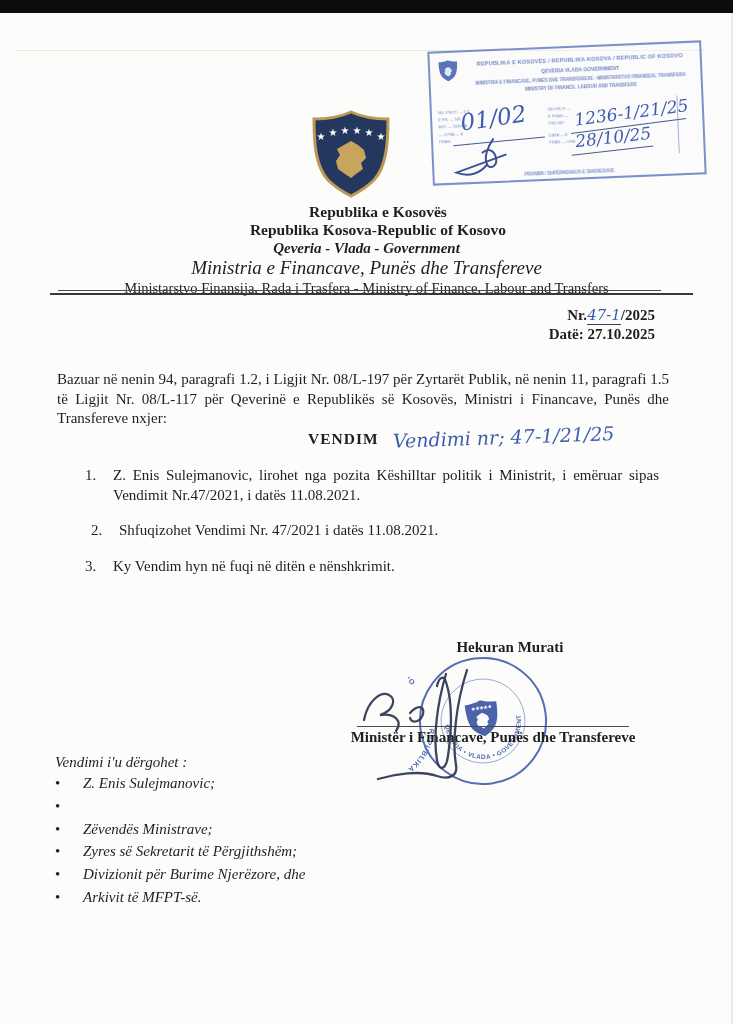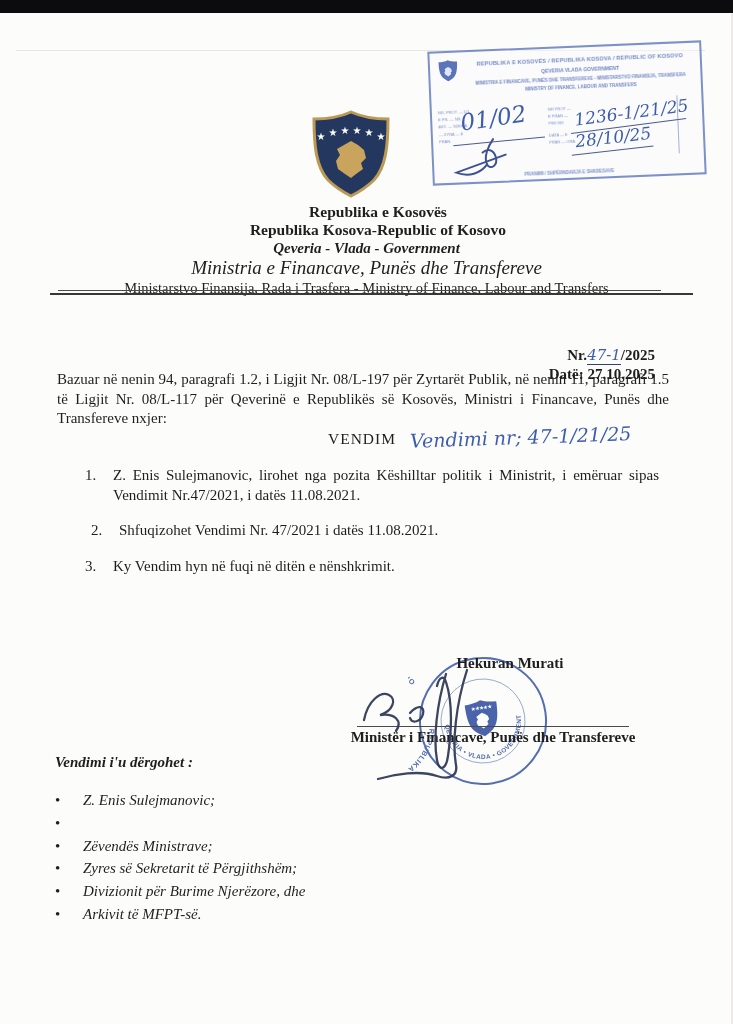--- a/index.html
+++ b/index.html
@@ -50,47 +50,47 @@
   .header-block{position:absolute;top:203px;left:0;right:0;text-align:center;line-height:1.18;}
   .header-block .h1,.header-block .h2{font-size:15.5px;font-weight:bold;margin-left:23px;}
   .header-block .h3{font-size:15px;font-weight:bold;font-style:italic;}
   .header-block .h4{font-size:19px;font-style:italic;}
   .header-block .h5{font-size:14.5px;}
   .header-rule-1{position:absolute;top:290px;left:58px;right:72px;height:1px;background:#4c4c4c;}
   .header-rule-2{position:absolute;top:293px;left:50px;right:40px;height:2px;background:#383838;}
 
   
   .ref-block{position:absolute;top:306px;right:78px;text-align:right;
-    font-weight:bold;font-size:15px;line-height:1.25;margin-top:40px;}
+    font-weight:bold;font-size:15px;line-height:1.25;}
   .ref-hw{font-weight:normal;font-size:15px;border-bottom:1px solid #33406e;}
 
   
   .intro{position:absolute;top:355px;left:57px;width:612px;font-size:15px;
     line-height:1.3;text-align:justify;}
   .vendim-row{position:absolute;top:426px;left:308px;white-space:nowrap;}
-  .vendim-title{font-weight:normal;font-size:15.5px;letter-spacing:1px;margin-left:20px;}
+  .vendim-title{font-weight:bold;font-size:15.5px;letter-spacing:1px;}
   .vendim-hw{font-size:19px;display:inline-block;transform:rotate(-2deg);margin-left:10px;}
   .items{position:absolute;top:466px;left:85px;width:574px;}
   .item{display:flex;font-size:15px;line-height:1.3;margin-bottom:16px;}
   .item .num{min-width:20px;margin-right:8px;}
   .item .txt{text-align:justify;flex:1;}
   .item:nth-child(2){margin-left:6px;}
 
   
   .round-stamp{position:absolute;left:408px;top:646px;opacity:.92;mix-blend-mode:multiply;z-index:1;}
-  .sig-name{position:absolute;top:655px;left:420px;width:180px;text-align:center;
+  .sig-name{position:absolute;top:639px;left:420px;width:180px;text-align:center;
     font-weight:bold;font-size:15px;z-index:2;}
   .sig-line{position:absolute;top:726px;left:357px;width:272px;height:1px;background:#4a4a4a;z-index:2;}
   .sig-title{position:absolute;top:729px;left:338px;width:310px;text-align:center;
     font-weight:bold;font-size:15px;z-index:2;}
   .sig-scribble{position:absolute;left:350px;top:658px;z-index:3;}
 
   
   .dist{position:absolute;top:754px;left:55px;width:340px;font-style:italic;font-size:15px;}
-  .dist-heading{font-weight:bold;margin-bottom:18px;}
+  .dist-heading{font-weight:normal;margin-bottom:1px;}
   .dist-item{display:flex;line-height:1.52;}
   .dist-item .bullet{width:28px;font-style:normal;}
 </style>
 </head>
 <body>
 
 <div class="page">
 
   <div class="top-scan-bar"></div>
   <div class="scan-line"></div>

